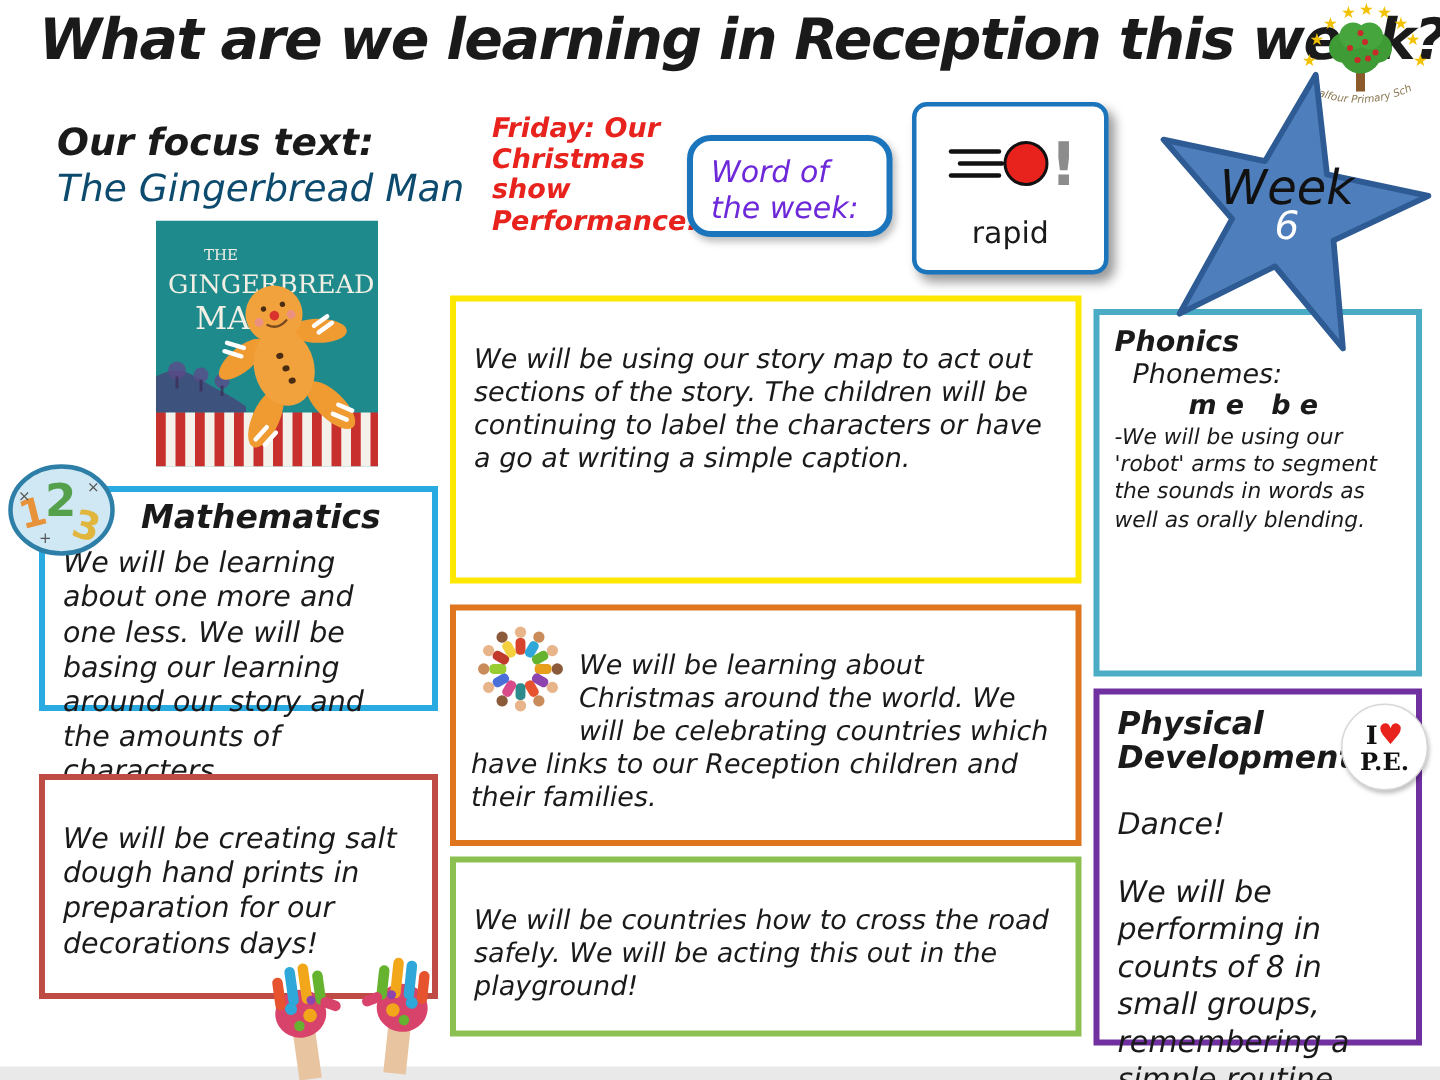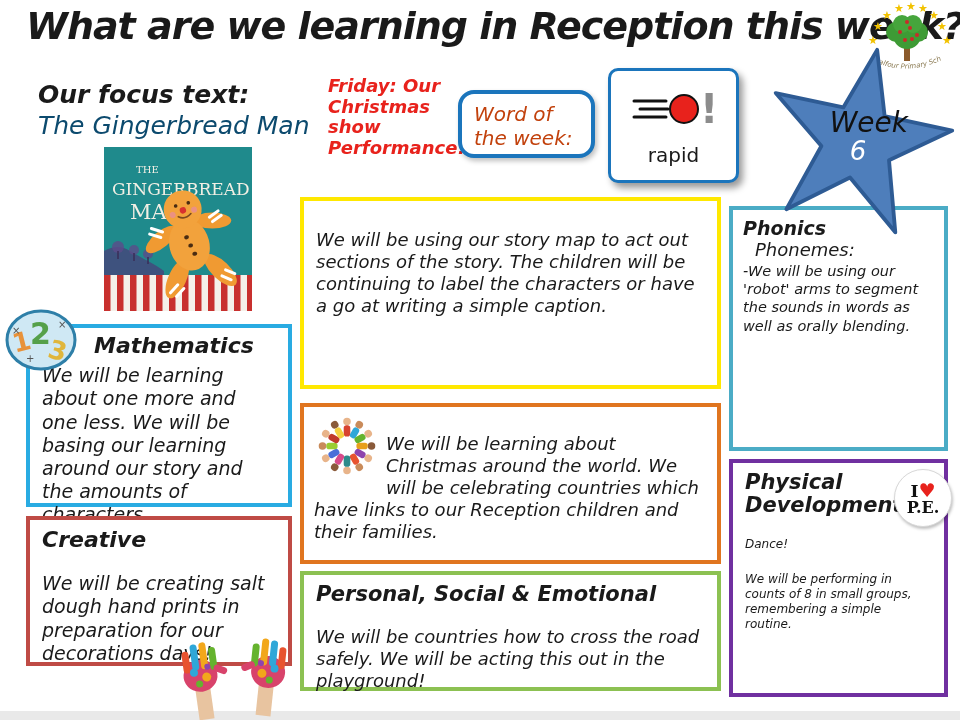--- a/index.html
+++ b/index.html
@@ -25,72 +25,72 @@
 
   #announcement {
     left:328px; top:76px; width:135px; font-size:18px; line-height:1.15;
     font-weight:bold; color:#E8221C;
   }
 
   #wow-box {
     left:458px; top:90px; width:137px; height:68px;
     border:4px solid #1B75BC; border-radius:16px; background:#fff;
     box-shadow:2px 3px 5px rgba(0,0,0,.25);
-    padding:8px 12px; font-size:20px; line-height:1.2; color:#c2410c;
+    padding:8px 12px; font-size:20px; line-height:1.2; color:#6d28d9;
   }
 
   #rapid-box {
     left:608px; top:68px; width:131px; height:115px;
     border:3px solid #1B75BC; border-radius:10px; background:#fff;
     box-shadow:4px 5px 7px rgba(0,0,0,.4);
     display:flex; flex-direction:column; align-items:center; justify-content:center;
   }
   #rapid-word { font-size:20px; margin-top:6px; font-style:normal; }
 
   #week-star { left:760px; top:44px; width:196px; height:192px; z-index:6; }
   #week-star svg { position:absolute; left:0; top:0; }
-  #week-label { position:absolute; left:48px; top:62px; width:100px; text-align:right;
-                font-size:28px; font-style:italic; color:#111; }
+  #week-label { position:absolute; left:48px; top:62px; width:100px; text-align:center;
+                font-size:32px; font-style:italic; color:#111; }
   #week-number{ position:absolute; left:48px; top:92px; width:100px; text-align:center;
                 font-size:26px; font-style:italic; color:#fff; }
 
   
   .subject-box { position:absolute; background:#fff; z-index:2; }
   .box-title  { font-weight:bold; font-style:italic; font-size:21px; line-height:1.1; }
   .box-body   { font-style:italic; font-size:18px; line-height:1.22; margin-top:20px; }
 
   #comm-box      { left:300px; top:197px; width:421px; height:192px; border:4px solid #FFE800; padding:8px 12px; }
   #comm-box .box-body { font-size:18px; }
 
   #utw-box       { left:300px; top:403px; width:421px; height:161px; border:4px solid #E0751F; padding:6px 10px; }
   #utw-box .box-title { text-align:center; padding-left:40px; }
   #utw-icon      { float:left; width:66px; height:66px; margin:0 6px 0 0; }
   #utw-box .box-body { font-size:18px; }
 
   #pse-box       { left:300px; top:571px; width:421px; height:120px; border:4px solid #8CC152; padding:8px 12px; }
 
-  #math-box      { left:26px; top:324px; width:266px; height:183px; border:4px solid #29ABE2; padding:6px 12px; }
+  #math-box      { left:26px; top:324px; width:266px; height:150px; border:4px solid #29ABE2; padding:6px 12px; }
   #math-box .box-title { margin-left:52px; font-size:22px; }
   #math-box .box-body  { font-size:19px; margin-top:6px; max-width:228px; }
   #math-icon     { left:4px; top:308px; width:74px; height:64px; z-index:5; }
 
   #creative-box  { left:26px; top:516px; width:266px; height:150px; border:4px solid #BF4B45; padding:8px 12px; }
   #creative-box .box-title { font-size:22px; }
   #creative-box .box-body  { font-size:19px; }
 
   #phonics-box   { left:729px; top:206px; width:219px; height:245px; border:4px solid #4BACC6; padding:7px 10px; }
   #phonics-box .ph-line  { font-style:italic; font-size:18px; line-height:1.18;margin-left:12px; }
   #phonics-box .ph-title { font-weight:bold; font-style:italic; font-size:19px; }
   #phonics-box .ph-bold  { font-weight:bold; font-style:italic; font-size:18px; text-align:center; letter-spacing:6px; }
   #phonics-box .ph-hfw   { max-width:160px; }
   #phonics-box .ph-body  { font-style:italic; font-size:14.5px; line-height:1.25; margin-top:2px; }
 
   #pd-box        { left:729px; top:459px; width:219px; height:238px; border:4px solid #7030A0; padding:8px 12px; }
   #pd-box .box-title { font-size:21px; max-width:145px; }
-  #pd-box .box-body  { font-size:12px; max-width:170px; line-height:1.25; }
+  #pd-box .box-body  { font-size:20px; max-width:170px; line-height:1.25; }
   #pe-badge {
     position:absolute; right:-8px; top:6px; width:58px; height:58px; background:#fff;
     border:1px solid #d8d8d8; border-radius:50%; box-shadow:1px 2px 3px rgba(0,0,0,.25);
     display:flex; flex-direction:column; align-items:center; justify-content:center;
     font-family:"DejaVu Serif", serif; font-weight:bold; line-height:1;
   }
   #pe-badge .pe-top { font-size:17px; color:#111; }
   #pe-badge .pe-top .heart { color:#E8221C; font-size:19px; }
   #pe-badge .pe-bottom { font-size:16px; color:#111; }
 
@@ -267,42 +267,40 @@
       <g transform="rotate(330 35 35)">
           <circle cx="35" cy="9" r="4" fill="#8A5A3A"></circle>
           <rect x="31.5" y="13" width="7" height="12" rx="3" fill="#F4D03F"></rect>
         </g>
     </g>
   </svg>
   <div class="box-body hw">We will be learning about Christmas around the world.  We will be celebrating countries which have links to our Reception children and their families.</div>
 </div>
 
 <div class="subject-box" id="pse-box">
-  <div class="box-title">Personal, Social &amp; Emotional</div>
   <div class="box-body hw">We will be countries how to cross the road safely.  We will be acting this out in the playground!</div>
 </div>
 
 <div class="subject-box" id="math-box">
   <div class="box-title">Mathematics</div>
   <div class="box-body hw">We will be learning about one more and one less.  We will be basing our learning around our story and the amounts of characters.</div>
 </div>
 <div class="abs" id="math-icon">
   <svg width="74" height="64" viewBox="0 0 74 64">
     <ellipse cx="37" cy="32" rx="34" ry="29" fill="#CFE8F4" stroke="#2E7FA8" stroke-width="3"></ellipse>
     <text x="10" y="44" font-size="26" font-weight="bold" fill="#E8923A" transform="rotate(-14 14 40)">1</text>
     <text x="26" y="36" font-size="30" font-weight="bold" fill="#55A04A">2</text>
     <text x="44" y="50" font-size="26" font-weight="bold" fill="#E0B63C" transform="rotate(16 48 44)">3</text>
     <text x="8" y="26" font-size="10" fill="#555">×</text>
     <text x="54" y="20" font-size="10" fill="#555">×</text>
     <text x="22" y="54" font-size="10" fill="#555">+</text>
   </svg>
 </div>
 
 <div class="subject-box" id="creative-box">
-  <div class="box-title">Creative</div>
   <div class="box-body hw">We will be creating salt dough hand prints in preparation for our decorations days!</div>
 </div>
 
 <div class="abs" id="hands">
   <svg width="156" height="88" viewBox="0 0 156 88">
     <defs>
       <g id="hand">
         <rect x="-7" y="28" width="15" height="34" fill="#E8C4A0"></rect>
         <ellipse cx="0" cy="18" rx="17" ry="16" fill="#D8436B"></ellipse>
         <rect x="-16" y="-8" width="7" height="22" rx="3.5" fill="#E8532F"></rect>
@@ -317,20 +315,21 @@
       </g>
     </defs>
     <use href="#hand" transform="translate(40,26) rotate(-8)"></use>
     <use href="#hand" transform="translate(112,22) scale(-1,1) rotate(-6)"></use>
   </svg>
 </div>
 
 <div class="subject-box" id="phonics-box">
   <div class="ph-title">Phonics</div>
   <div class="ph-line">Phonemes:</div>
+  <div class="ph-bold">me be</div>
   <div class="ph-body">-We will be using our 'robot' arms to segment the sounds in words as well as orally blending.</div>
 </div>
 
 <div class="subject-box" id="pd-box">
   <div id="pe-badge">
     <div class="pe-top"><span>I</span><span class="heart">♥</span></div>
     <div class="pe-bottom">P.E.</div>
   </div>
   <div class="box-title">Physical Development</div>
   <div class="box-body hw">Dance!</div>

